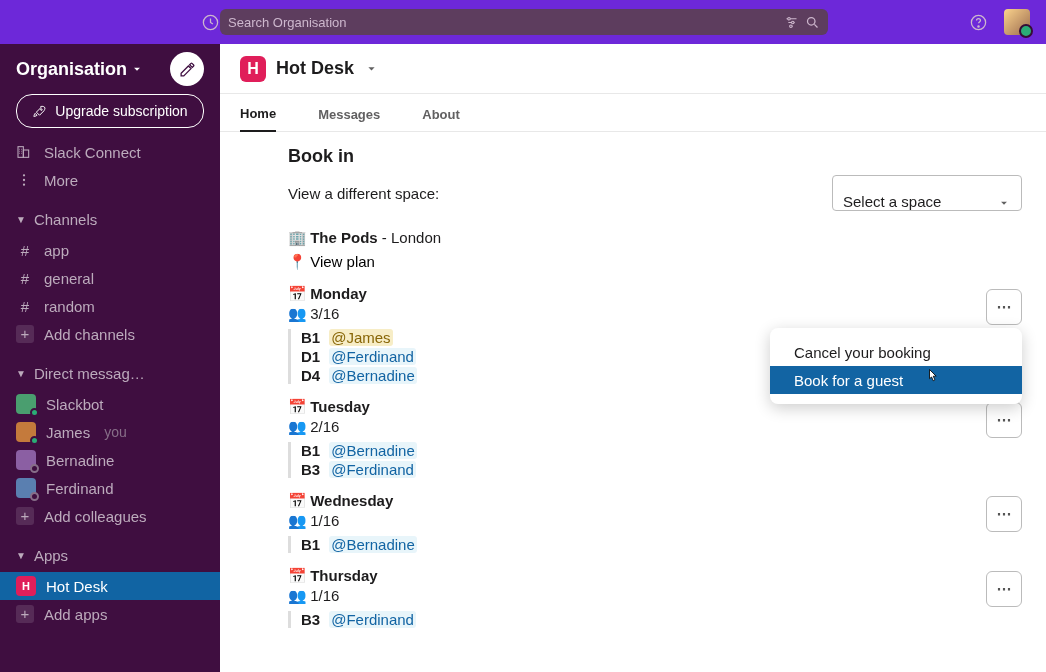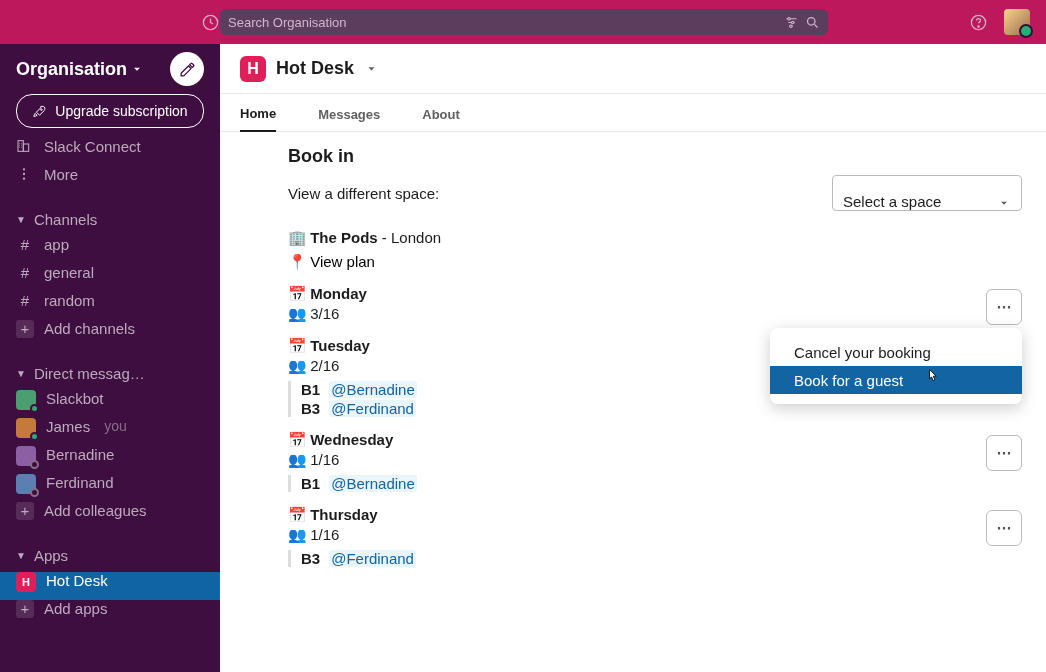--- a/index.html
+++ b/index.html
@@ -1,36 +1,36 @@
 <!DOCTYPE html>
 <html><head>
 <meta charset="utf-8">
 <style>
   * { box-sizing: border-box; margin: 0; padding: 0; font-family: -apple-system, BlinkMacSystemFont, "Segoe UI", Helvetica, Arial, sans-serif; }
   body { width: 1046px; height: 672px; overflow: hidden; background: #fff; }
-  .topbar { height: 44px; background: #be185d; display: flex; align-items: center; padding: 0 16px; }
+  .topbar { height: 44px; background: #6d28d9; display: flex; align-items: center; padding: 0 16px; }
   .topbar-left { width: 204px; display:flex; justify-content:flex-end; align-items:center;}
   .search-bar { flex: 1; max-width: 608px; background: #5d3d5e; border-radius: 6px; height: 26px; display:flex; align-items:center; padding: 0 8px; color:#cdb7cd; font-size:13px; margin-left:0px;}
   .search-bar .placeholder { flex:1; }
   .topbar-right { margin-left:auto; display:flex; align-items:center; gap:16px; }
   .icon-btn { color: #cdb7cd; cursor:pointer; display:flex; align-items:center; justify-content:center; }
   .avatar-top { width:26px; height:26px; border-radius:4px; background:#777 center/cover; position:relative; }
   .avatar-top::after { content:''; position:absolute; right:-3px; bottom:-3px; width:10px; height:10px; background:#2bac76; border:2px solid #350d36; border-radius:50%; }
 
   .layout { display:flex; height: 628px; }
   .sidebar { width: 220px; background: #3f0e40; color: #bcabbc; font-size:15px; overflow-y:hidden; }
   .content { flex:1; background:#fff; display:flex; flex-direction:column; overflow:hidden; }
 
   .org-row { display:flex; align-items:center; padding: 0 16px; height:50px; }
   .org-name { color:#fff; font-weight:900; font-size:18px; display:flex; align-items:center; gap:3px; }
   .compose-btn { margin-left:auto; width:34px; height:34px; background:#fff; color:#3f0e40; border-radius:50%; display:flex; align-items:center; justify-content:center; }
 
   .upgrade-btn { margin: 0 16px 10px 16px; border:1px solid #fff; border-radius:16px; height:34px; display:flex; align-items:center; justify-content:center; gap:8px; color:#fff; font-size:14px; cursor:pointer; }
 
-  .side-row { height:28px; display:flex; align-items:flex-start; padding:0 16px; gap:10px; cursor:pointer; }
+  .side-row { height:28px; display:flex; align-items:center; padding:0 16px; gap:10px; cursor:pointer; }
   .side-row.active { background:#1164a3; color:#fff; }
   .section-header { height:34px; display:flex; align-items:center; padding:0 16px; gap:8px; font-size:15px; cursor:pointer; margin-top:8px;}
   .triangle { font-size:10px; }
   .hash, .plusbox, .dotsq { width:18px; text-align:center; flex-shrink:0; color:#bcabbc; }
   .plusbox { background: rgba(255,255,255,0.12); border-radius:3px; height:18px; line-height:18px;}
   .sq-avatar { width:20px; height:20px; border-radius:4px; background:#888; flex-shrink:0; position:relative; display:flex; align-items:center; justify-content:center; font-size:11px; font-weight:bold; color:#fff;}
   .sq-avatar.hotdesk { background:#e01e5a; }
   .you-label { color:#876e88; font-size:14px; margin-left:4px;}
   .presence-dot { position:absolute; right:-3px; bottom:-3px; width:9px; height:9px; border:2px solid #3f0e40; border-radius:50%; background:#2bac76;}
   .presence-dot.away { background:#3f0e40; border:2px solid #876e88; }
@@ -277,20 +277,25 @@
         <div class="view-plan">
           <span class="emoji">📍</span>
           <a>View plan</a>
         </div>
       </div>
 
       <div id="days">
           <div class="day-block">
        <div class="day-title"><span class="emoji">📅</span> <b>Monday</b></div>
        <div class="count"><span class="emoji">👥</span> <span>3/16</span></div>
+       <div class="booking-list">
+              <div class="booking-row"><span class="slot">B1</span> <span class="mention self">@James</span></div>
+              <div class="booking-row"><span class="slot">D1</span> <span class="mention ">@Ferdinand</span></div>
+              <div class="booking-row"><span class="slot">D4</span> <span class="mention ">@Bernadine</span></div>
+            </div>
        <div class="dots-btn">⋯</div>
        <div class="popup">
       <div class="popup-item">Cancel your booking</div>
       <div class="popup-item hover">Book for a guest</div>
     </div>
     <svg class="cursor" style="right:80px; top:81px;" viewBox="0 0 24 24">
               <path fill="#fff" stroke="#000" stroke-width="1" d="M9 3v11l2.5-2 2 4.5 2-1-2-4.5H17L9 3z"></path>
             </svg>
      </div>
           <div class="day-block">

